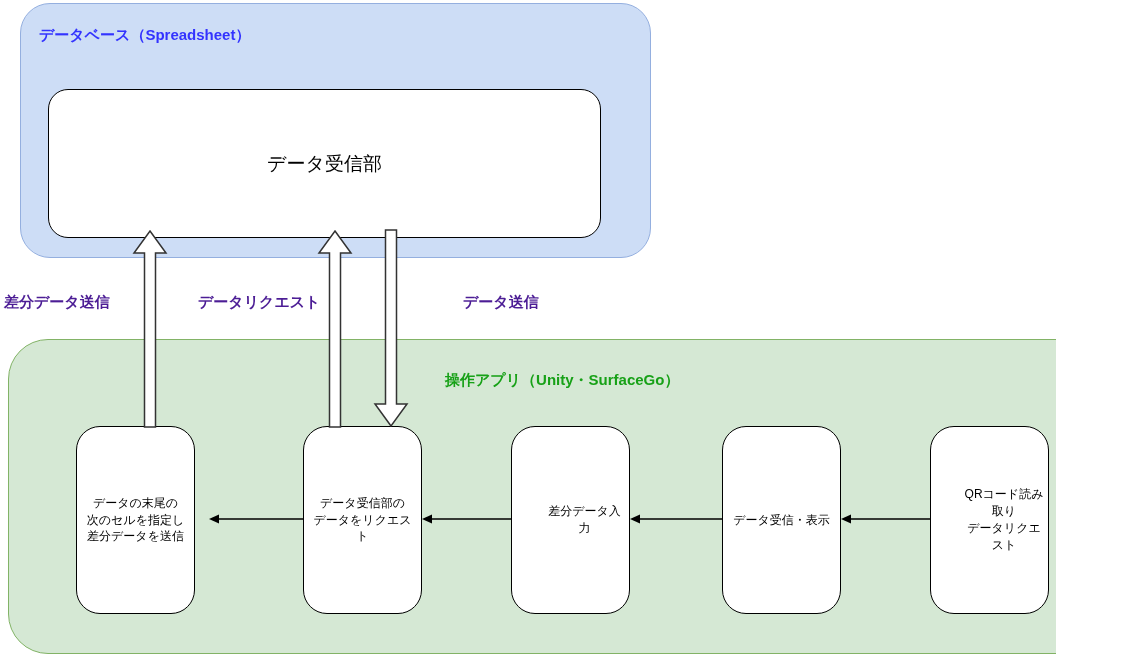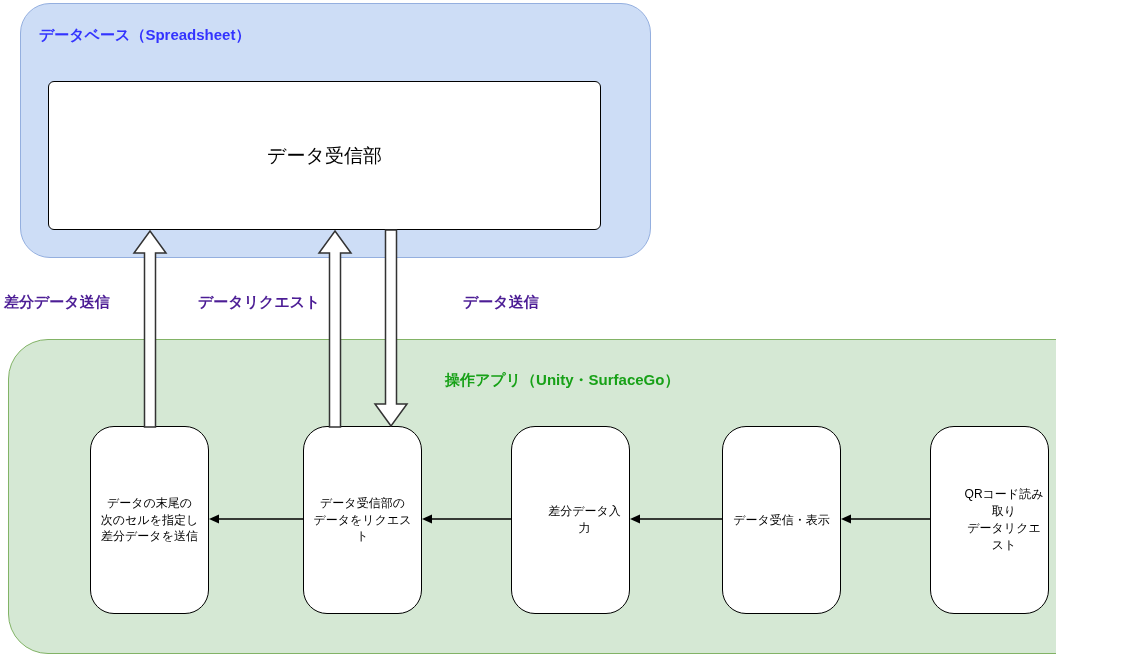--- a/index.html
+++ b/index.html
@@ -24,29 +24,29 @@
   }
   .database-title{left:39px;top:26px;color:#3333ff;}
   .app-title{left:445px;top:371px;color:#17a117;}
   .node{
     position:absolute;box-sizing:border-box;
     background:#ffffff;border:1px solid #000000;
     display:flex;align-items:center;justify-content:center;
     text-align:center;color:#000000;
   }
   .big-node{
-    left:48px;top:81px;width:553px;height:149px;border-radius:6px;
+    left:48px;top:89px;width:553px;height:149px;border-radius:20px;
     font-size:19px;
   }
   .small-node{
     top:426px;width:119px;height:188px;border-radius:24px;
     font-size:12px;line-height:1.4;
   }
   .small-node .node-label{white-space:pre-line;padding:0 4px;}
-  .n1{left:90px;} .n2{left:303px;} .n3{left:511px;padding-left:28px;} .n4{left:722px;} .n5{left:930px;padding-left:29px;}
+  .n1{left:76px;} .n2{left:303px;} .n3{left:511px;padding-left:28px;} .n4{left:722px;} .n5{left:930px;padding-left:29px;}
   .flow-label{
     position:absolute;top:293px;font-size:15px;font-weight:bold;color:#4c1d95;
     white-space:nowrap;
   }
   .fl1{left:4px;} .fl2{left:198px;} .fl3{left:448px;margin-left:15px;}
   svg.arrows{
     position:absolute;left:0;top:0;width:1141px;height:661px;
     pointer-events:none;
   }
 </style>

